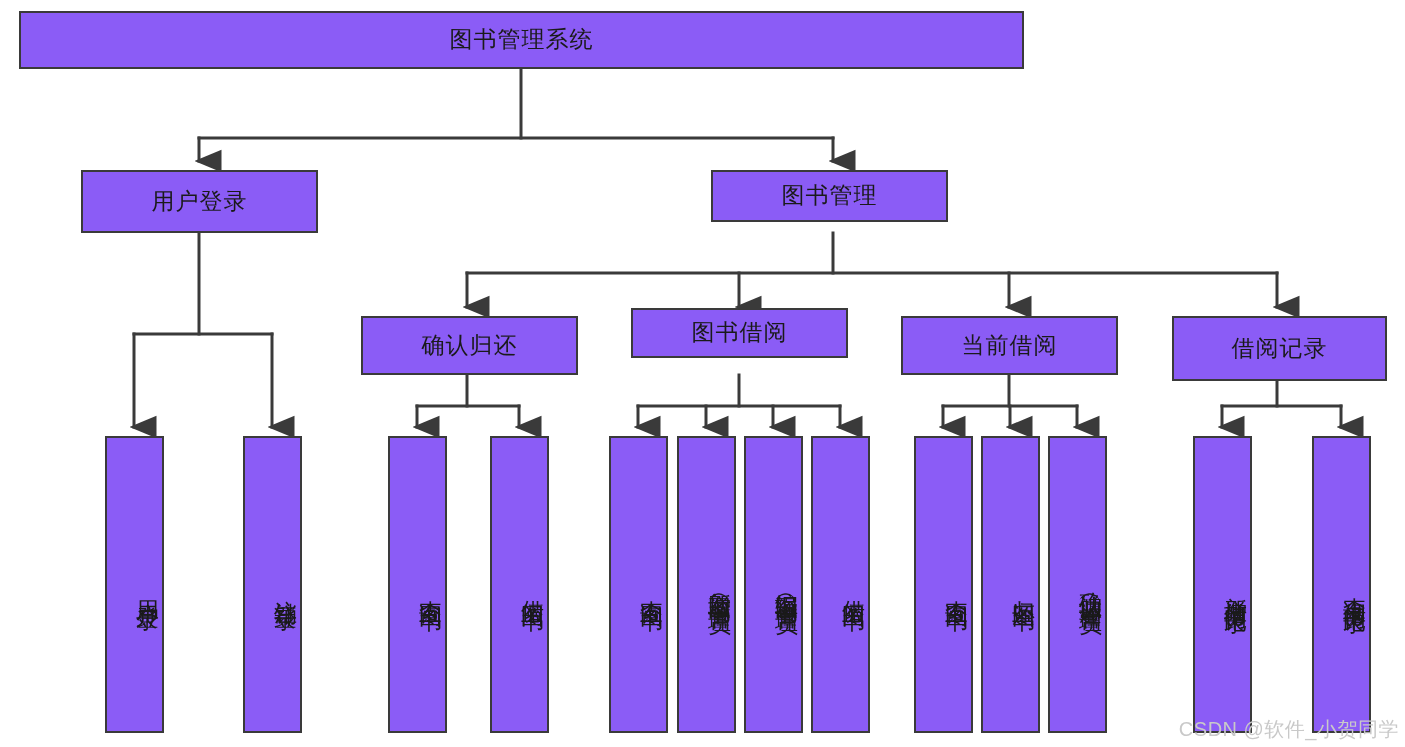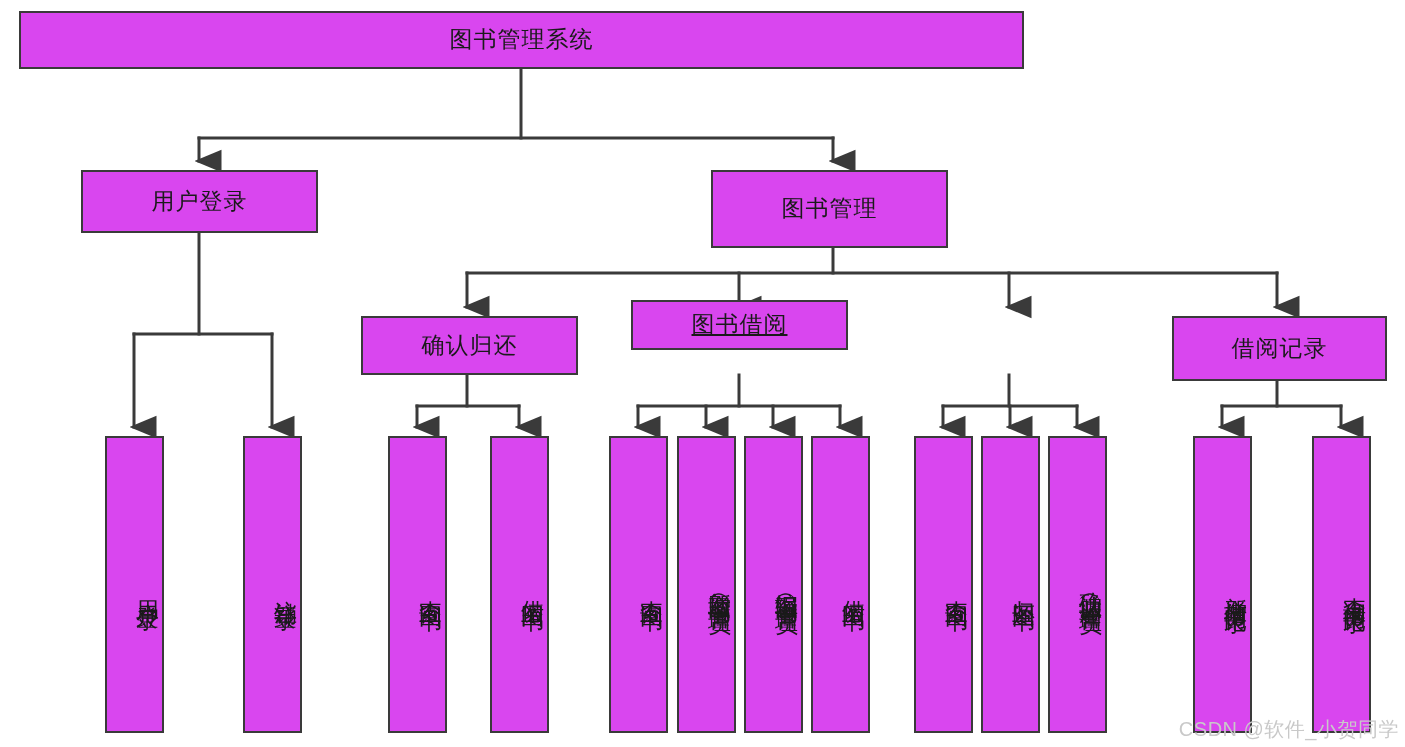--- a/index.html
+++ b/index.html
@@ -18,21 +18,21 @@
   }
   svg#connectors{
     position:absolute;
     left:0;top:0;
     width:1405px;height:747px;
     pointer-events:none;
   }
   .node{
     position:absolute;
     box-sizing:border-box;
-    background:#d946ef;
+    background:#8b5cf6;
     border:2.5px solid #3a3a3a;
     display:flex;
     align-items:center;
     justify-content:center;
     color:#1a1a1a;
     z-index:2;
   }
   .node.horiz{
     font-size:23px;
     letter-spacing:1px;
@@ -120,29 +120,32 @@
     </g>
   </svg>
 
   <div class="node horiz" style="left:19px;top:11px;width:1005px;height:58px;">
     <span>图书管理系统</span>
   </div>
 
   <div class="node horiz" style="left:81px;top:170px;width:237px;height:63px;">
     <span>用户登录</span>
   </div>
-  <div class="node horiz" style="left:711px;top:170px;width:237px;height:78px;">
+  <div class="node horiz" style="left:711px;top:170px;width:237px;height:52px;">
     <span>图书管理</span>
   </div>
 
   <div class="node horiz" style="left:361px;top:316px;width:217px;height:59px;">
     <span>确认归还</span>
   </div>
-  <div class="node horiz" style="left:631px;top:300px;width:217px;height:50px;text-decoration:underline;">
+  <div class="node horiz" style="left:631px;top:308px;width:217px;height:50px;">
     <span>图书借阅</span>
+  </div>
+  <div class="node horiz" style="left:901px;top:316px;width:217px;height:59px;">
+    <span>当前借阅</span>
   </div>
   <div class="node horiz" style="left:1172px;top:316px;width:215px;height:65px;">
     <span>借阅记录</span>
   </div>
 
   <div class="node vert" style="left:105px;top:436px;width:59px;height:297px;">
     <span class="vtext">用户登录</span>
   </div>
   <div class="node vert" style="left:243px;top:436px;width:59px;height:297px;">
     <span class="vtext">注销登录</span>

